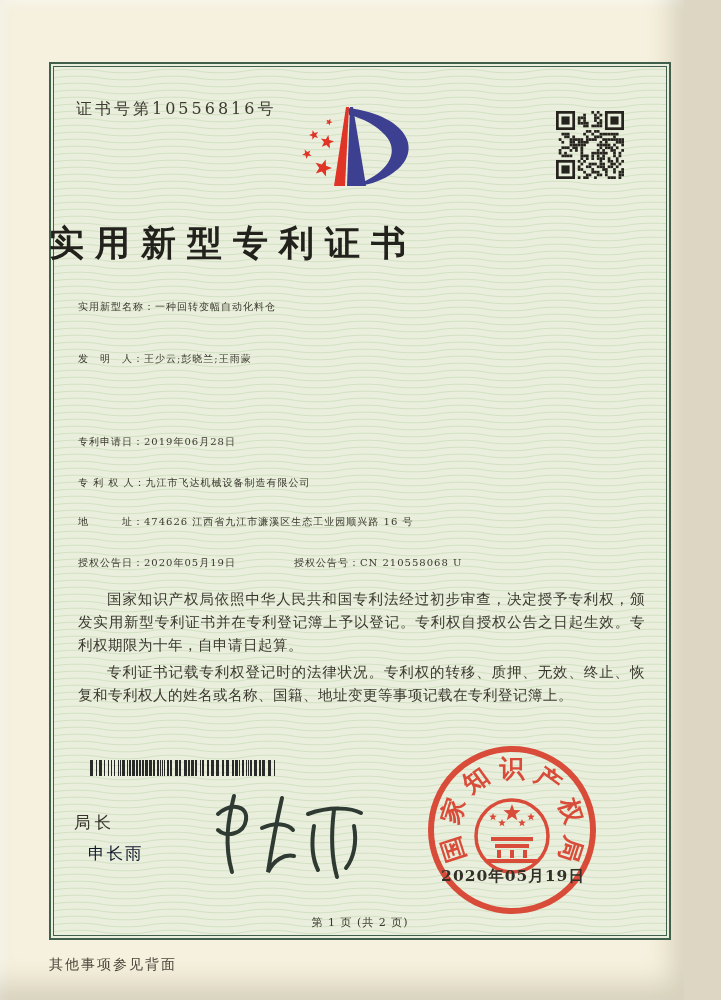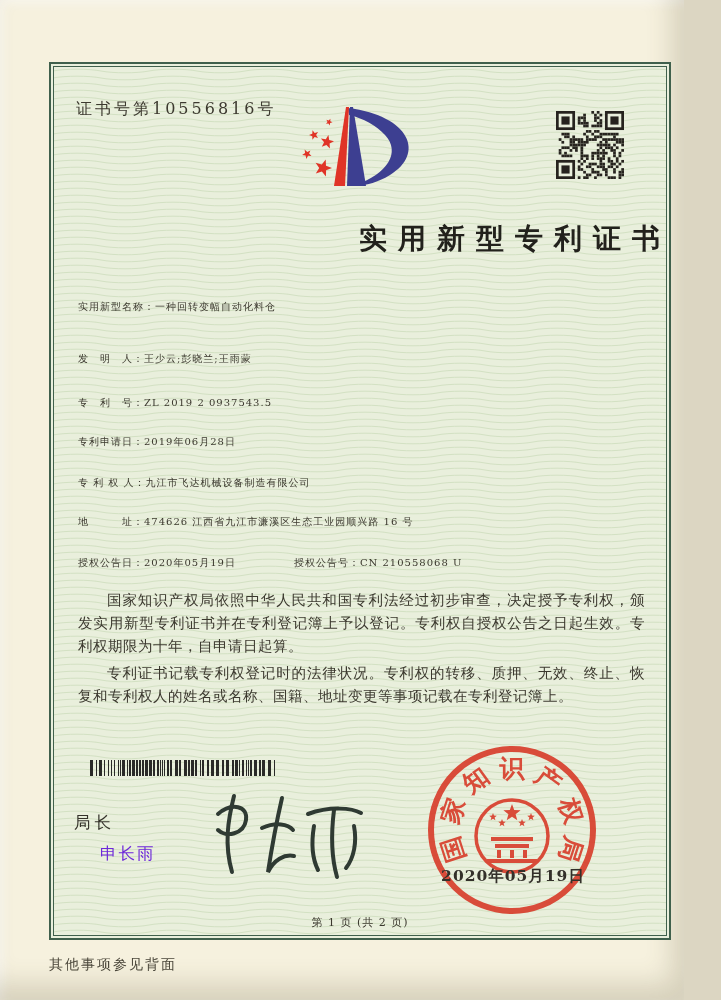--- a/index.html
+++ b/index.html
@@ -22,37 +22,37 @@
   }
   #waves{position:absolute;left:2px;top:2px;z-index:0;}
   .cert-no{
     position:absolute;left:76px;top:99px;z-index:4;
     font-size:16px;color:#3c392f;letter-spacing:3px;
   }
   .logo{position:absolute;left:293px;top:102px;z-index:4;}
   .qr{position:absolute;left:556px;top:111px;z-index:4;}
   .title{
     position:absolute;left:49px;top:220px;width:622px;z-index:4;
-    text-align:right;font-size:28px;font-weight:700;color:#22211c;letter-spacing:11px;
+    text-align:left;font-size:35px;font-weight:700;color:#22211c;letter-spacing:11px;
   }
   .field-row{
     position:absolute;left:78px;z-index:4;white-space:nowrap;
     font-size:10px;color:#3b382e;letter-spacing:1px;
   }
   .field-label{color:#3b382e;}
   .field-value{color:#3b382e;}
   .grant-gap{display:inline-block;width:58px;}
   .paragraphs{
     position:absolute;left:78px;top:589px;width:567px;z-index:4;
     font-size:14.5px;line-height:23px;color:#3b382e;text-align:justify;letter-spacing:.5px;
   }
-  .paragraphs p{margin:0 0 4px 0;text-indent:2em;}
+  .paragraphs p{margin:0 0 4px 0;text-indent:2em;font-family:Liberation Mono, monospace;}
   .barcode{position:absolute;left:90px;top:760px;z-index:4;}
   .signer-title{position:absolute;left:74px;top:812px;z-index:4;font-size:16.5px;color:#34322a;letter-spacing:4px;}
-  .signer-name{position:absolute;left:88px;top:843px;z-index:4;font-size:16.5px;color:#6d28d9;letter-spacing:2px;margin-left:12px;}
+  .signer-name{position:absolute;left:88px;top:843px;z-index:4;font-size:16.5px;color:#0f172a;letter-spacing:2px;}
   .signature{position:absolute;left:196px;top:782px;z-index:4;}
   .seal{position:absolute;left:423px;top:741px;z-index:4;opacity:.93;}
   .seal-date{
     position:absolute;left:424px;top:866px;width:178px;z-index:5;
     text-align:center;font-size:15.5px;font-weight:700;color:#33302a;letter-spacing:1px;
   }
   .page-info{
     position:absolute;left:49px;top:915px;width:622px;z-index:4;
     text-align:center;font-size:11px;color:#3b382e;letter-spacing:1px;
   }
@@ -422,23 +422,20 @@
     </svg>
 
   <div class="title">实用新型专利证书</div>
 
   <div class="field-row" style="top:300px">
     <span class="field-label">实用新型名称：</span><span class="field-value">一种回转变幅自动化料仓</span>
   </div>
   <div class="field-row" style="top:352px">
     <span class="field-label">发　明　人：</span><span class="field-value">王少云;彭晓兰;王雨蒙</span>
   </div>
-  <div class="field-row" style="top:396px">
-    <span class="field-label">专　利　号：</span><span class="field-value">ZL 2019 2 0937543.5</span>
-  </div>
   <div class="field-row" style="top:435px">
     <span class="field-label">专利申请日：</span><span class="field-value">2019年06月28日</span>
   </div>
   <div class="field-row" style="top:476px">
     <span class="field-label">专 利 权 人：</span><span class="field-value">九江市飞达机械设备制造有限公司</span>
   </div>
   <div class="field-row" style="top:515px">
     <span class="field-label">地　　　址：</span><span class="field-value">474626 江西省九江市濂溪区生态工业园顺兴路 16 号</span>
   </div>
   <div class="field-row" style="top:556px">

